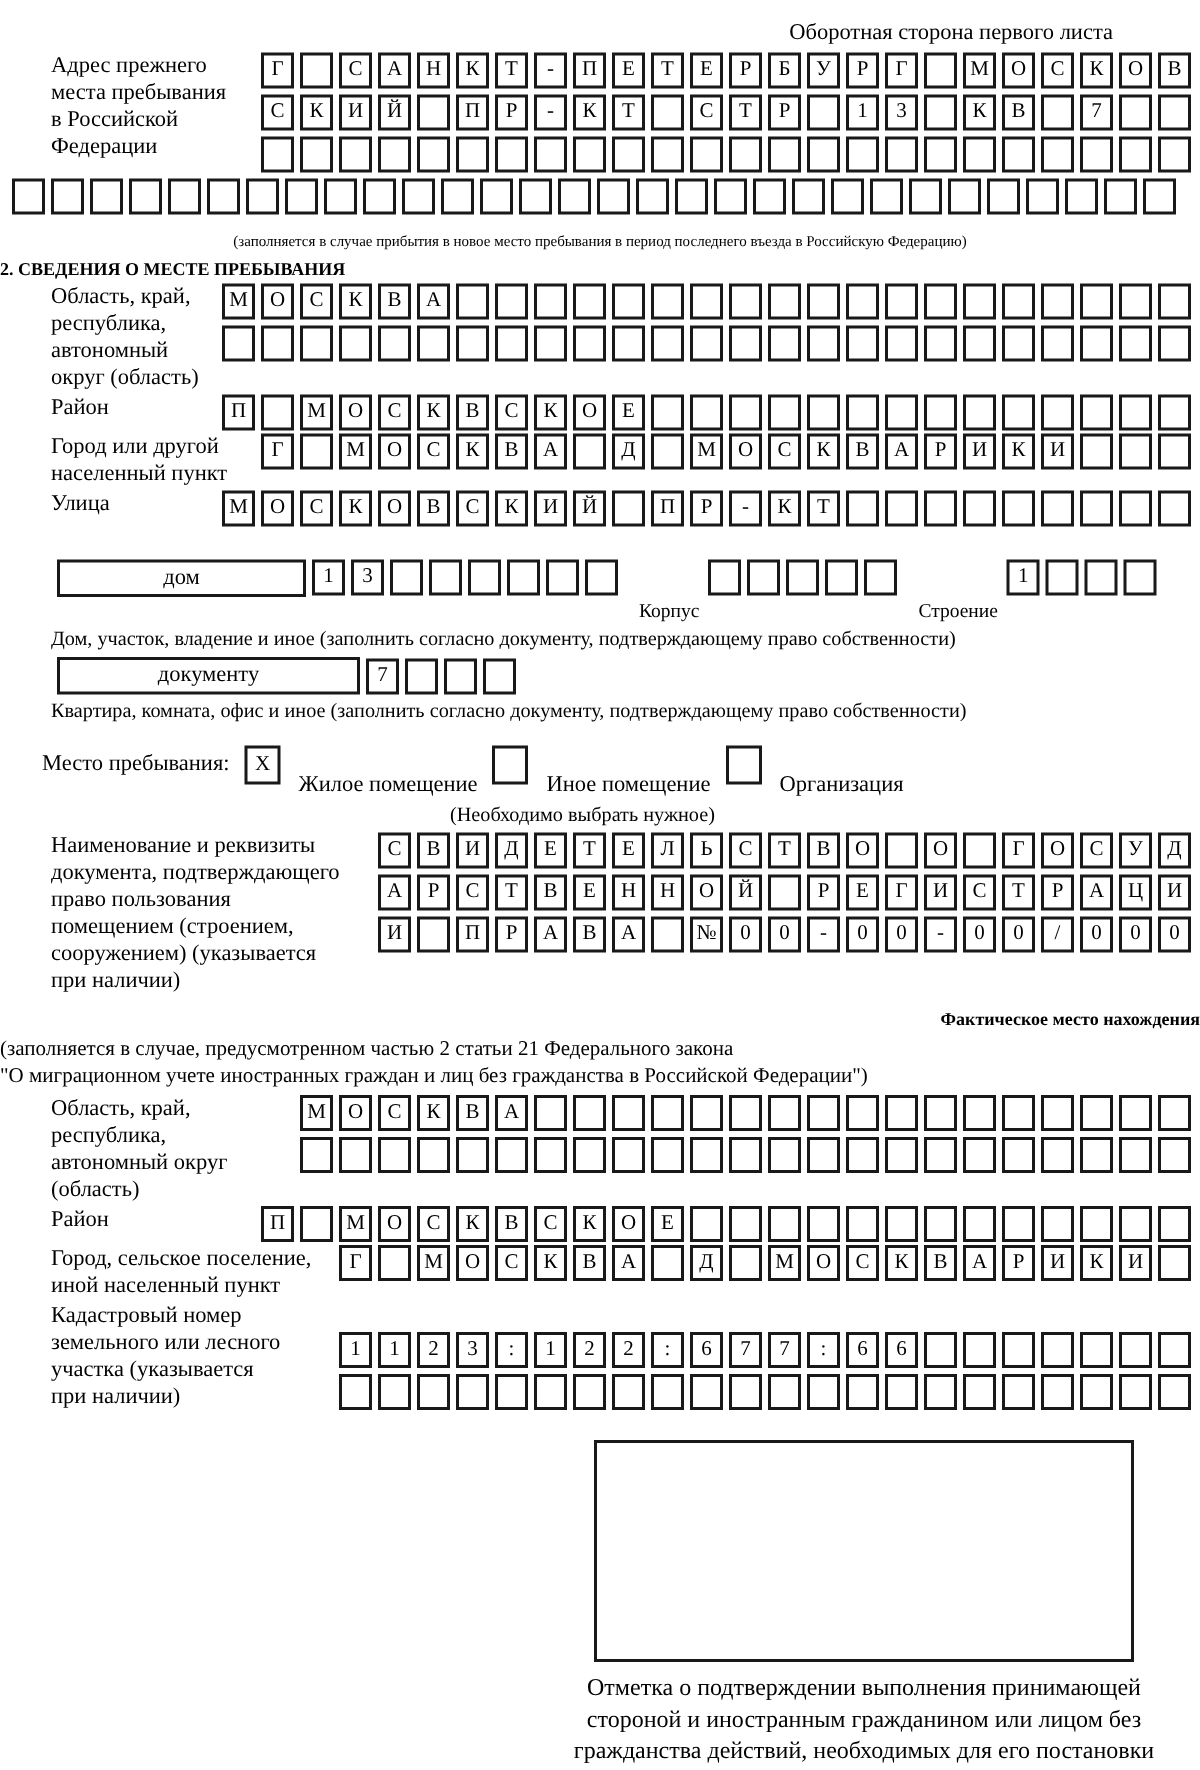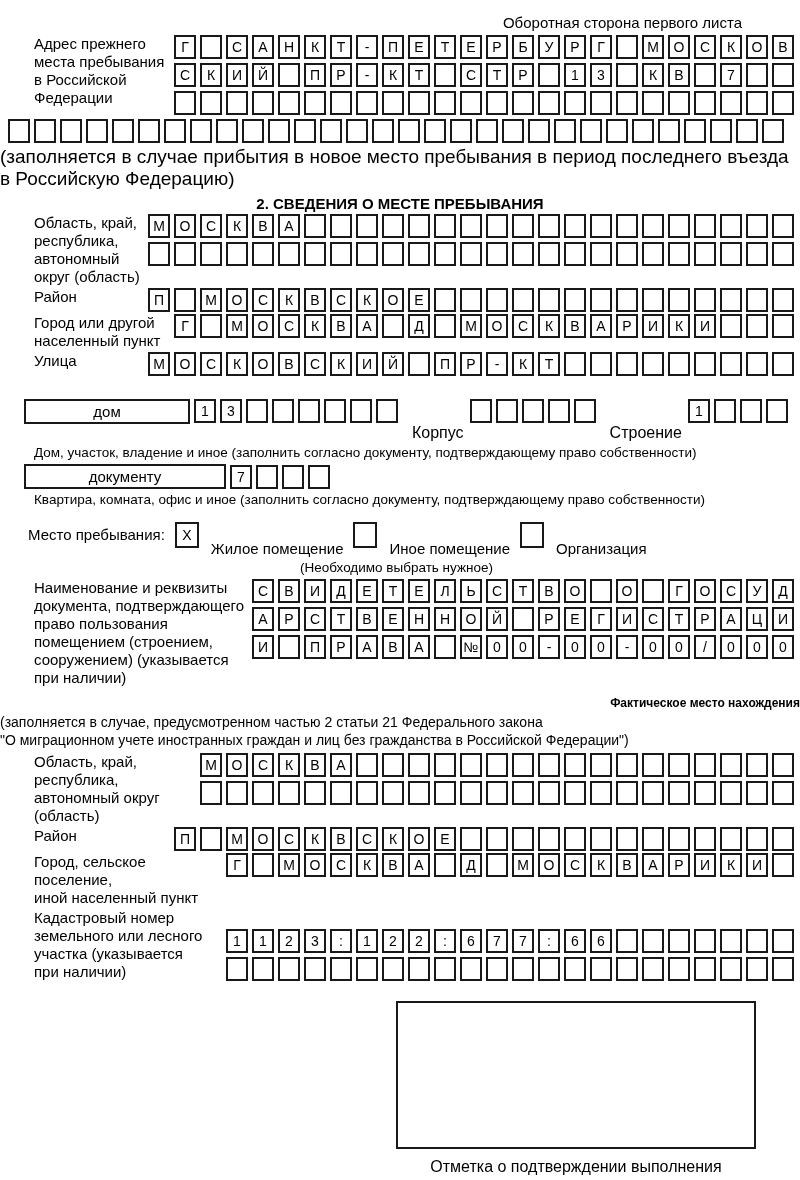--- a/index.html
+++ b/index.html
@@ -1,48 +1,48 @@
 <!DOCTYPE html>
 <html lang="ru"><head>
 <meta charset="utf-8">
 <style>
   html,body{margin:0;padding:0;background:#fff;}
   .page{
     position:relative;
     width:800px;height:1180px;
     background:#fff;color:#000;
-    font-family:Liberation Sans, sans-serif;
+    font-family:Liberation Serif, serif;
     font-size:15px;overflow:hidden;
   }
   .hdr-note{ text-align:right; padding:14px 58px 0 0; font-size:15px; }
 
   .block{ display:flex; align-items:flex-start; padding:0 6px 0 34px; }
   .lbl{ font-size:15px; line-height:1.2; white-space:pre-line; }
   .grids{ margin-left:auto; display:flex; flex-direction:column; gap:4px; align-items:flex-end; }
   .cells{ display:flex; }
   .cell{
     box-sizing:border-box; width:22px; height:24px; margin-left:4px;
     border:2px solid #191919; display:flex; align-items:center; justify-content:center;
     font-size:14px; line-height:1; background:#fff;
   }
   .fullrow{ padding:4px 6px 0 4px; justify-content:flex-start; }
-  .footnote{ font-size:19px; padding-top:3px; }
-  .heading{ text-align:center; font-weight:bold; font-size:15px; padding-top:5px; }
+  .footnote{ text-align:center; font-size:10px; padding-top:13px; }
+  .heading{ text-align:left; font-weight:bold; font-size:12px; padding-top:5px; }
   .subheading{ text-align:right; font-weight:bold; font-size:12px; padding-top:9px; }
   .centernote{ text-align:left; font-size:14px; white-space:pre-line; padding-top:4px; line-height:1.25; }
 
   .mt2{margin-top:2px;} .mt4{margin-top:4px;}
-  .inline-row{ display:flex; align-items:center; padding-left:24px; margin-top:4px; }
+  .inline-row{ display:flex; align-items:center; padding-left:38px; margin-top:4px; }
   .named-box{
     box-sizing:border-box; border:2px solid #191919; height:25px;
     display:flex; align-items:center; justify-content:center; font-size:15px;
   }
   .house-box{ width:166px; }
   .apt-box{ width:202px; }
-  .inline-lbl{ font-size:16px; padding:0 2px 0 14px;margin-top:44px; }
+  .inline-lbl{ font-size:13px; padding:0 2px 0 14px;margin-top:44px; }
   .small-caption{ font-size:13.5px; padding:3px 0 0 34px; }
 
   .stay-row{ display:flex; align-items:center; padding-left:28px; margin-top:5px; }
   .stay-row .cell{ width:24px; height:26px; margin-left:10px; }
   .stay-lbl{ padding-left:12px;margin-top:28px; }
   .stay-note{ font-size:13.5px; padding:3px 0 0 300px; }
 
   .doc-block .lbl{ width:212px; }
   .grids-offset{ margin-top:20px; }
 

